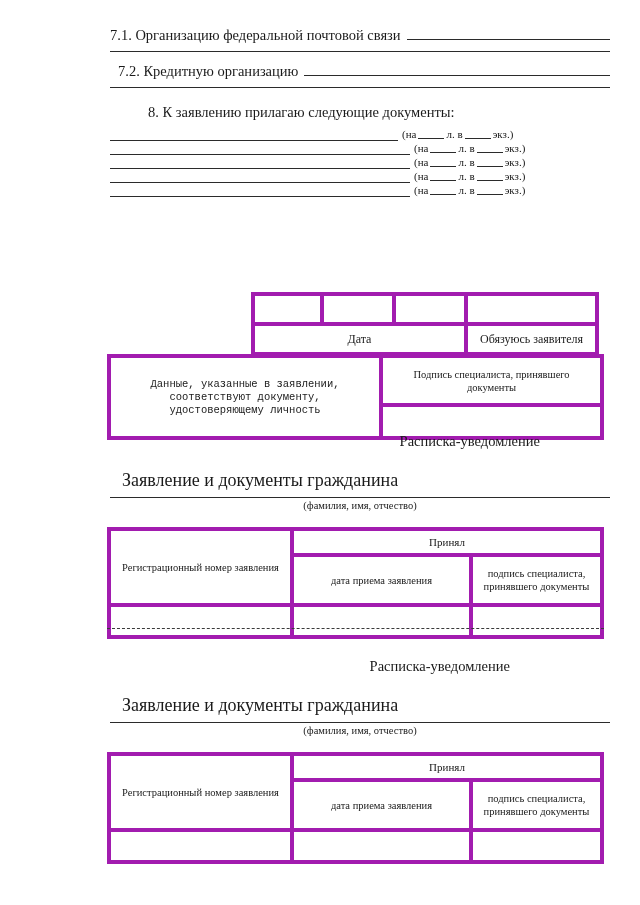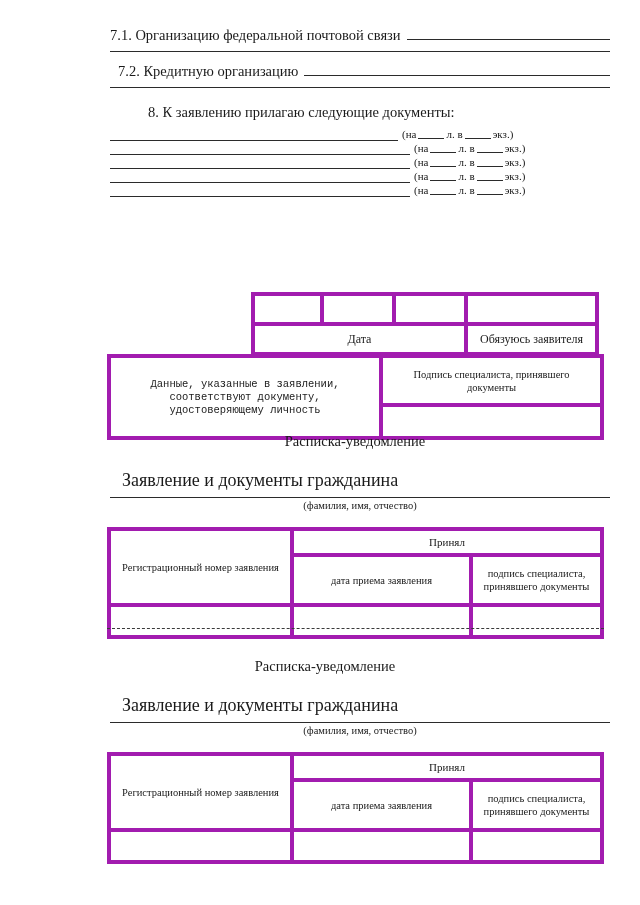--- a/index.html
+++ b/index.html
@@ -127,21 +127,21 @@
   table.reg td { font-size: 10.5px; line-height: 13px; }
   table.reg td.regnum { width: 163px; padding: 4px 8px; }
   table.reg td.prinyal { height: 18px; font-size: 11px; }
   table.reg td.sub { height: 40px; padding: 3px 6px; }
   table.reg td.blank-row { height: 24px; }
 
   
   .receipt-title {
     position: absolute;
     font-size: 14.5px;
-    text-align: center;
+    text-align: right;
   }
   .receipt-sub {
     position: absolute;
     font-size: 18px;
   }
   .fio-rule {
     position: absolute;
     border-bottom: 1px solid #2b2b2b;
     height: 0;
   }

